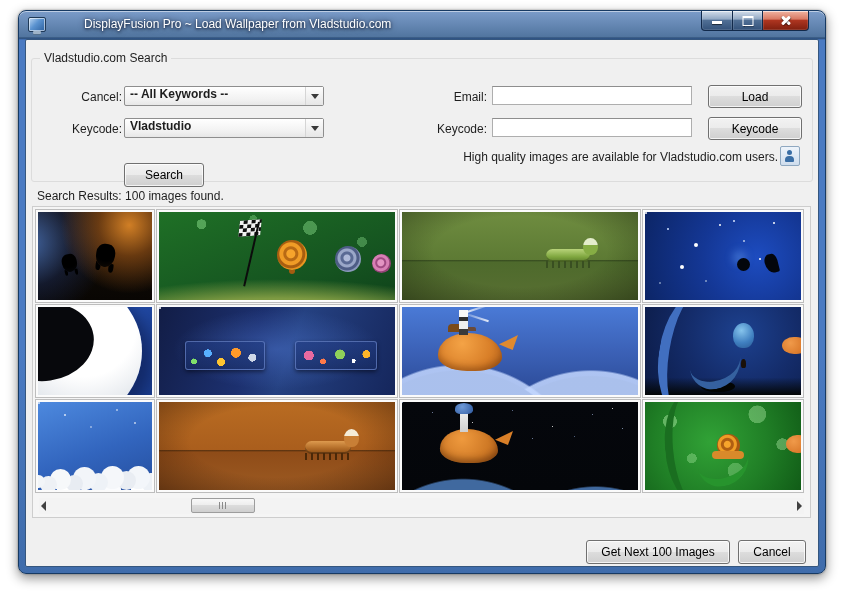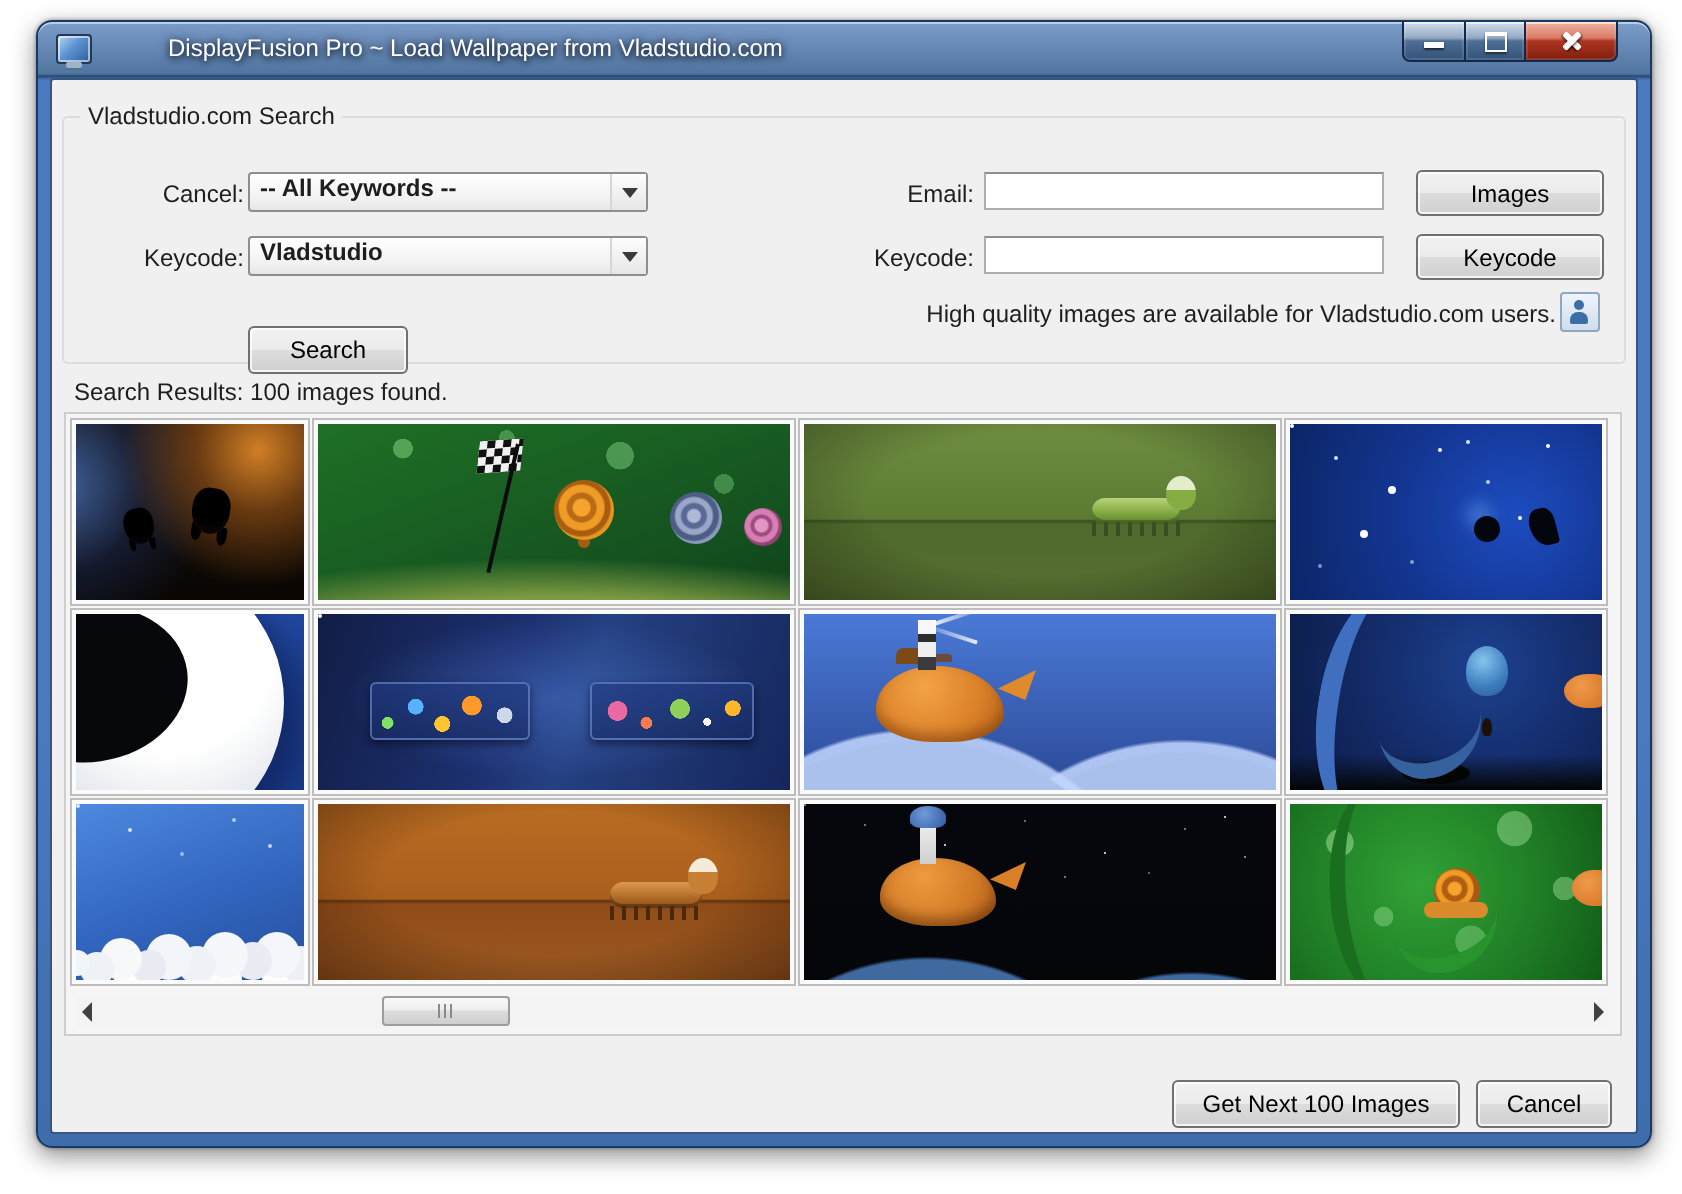--- a/index.html
+++ b/index.html
@@ -278,21 +278,21 @@
       <div class="fldlabel lbl-category">Keycode:</div>
       <div class="combo combo-category">
         <span class="combo-text">Vladstudio</span>
         <span class="combo-arrow"></span>
       </div>
 
       <div class="btn btn-search">Search</div>
 
       <div class="fldlabel lbl-email">Email:</div>
       <input class="textbox tb-email" type="text" value="" style="">
-      <div class="btn btn-login">Images</div>
+      <div class="btn btn-login">Load</div>
 
       <div class="fldlabel lbl-keycode">Keycode:</div>
       <input class="textbox tb-keycode" type="text" value="" style="">
       <div class="btn btn-register">Keycode</div>
 
       <div class="note-text">High quality images are available for Vladstudio.com users.</div>
       <div class="note-icon"></div>
     </div>
 
     <div class="results-label">Search Results: 100 images found.</div>

